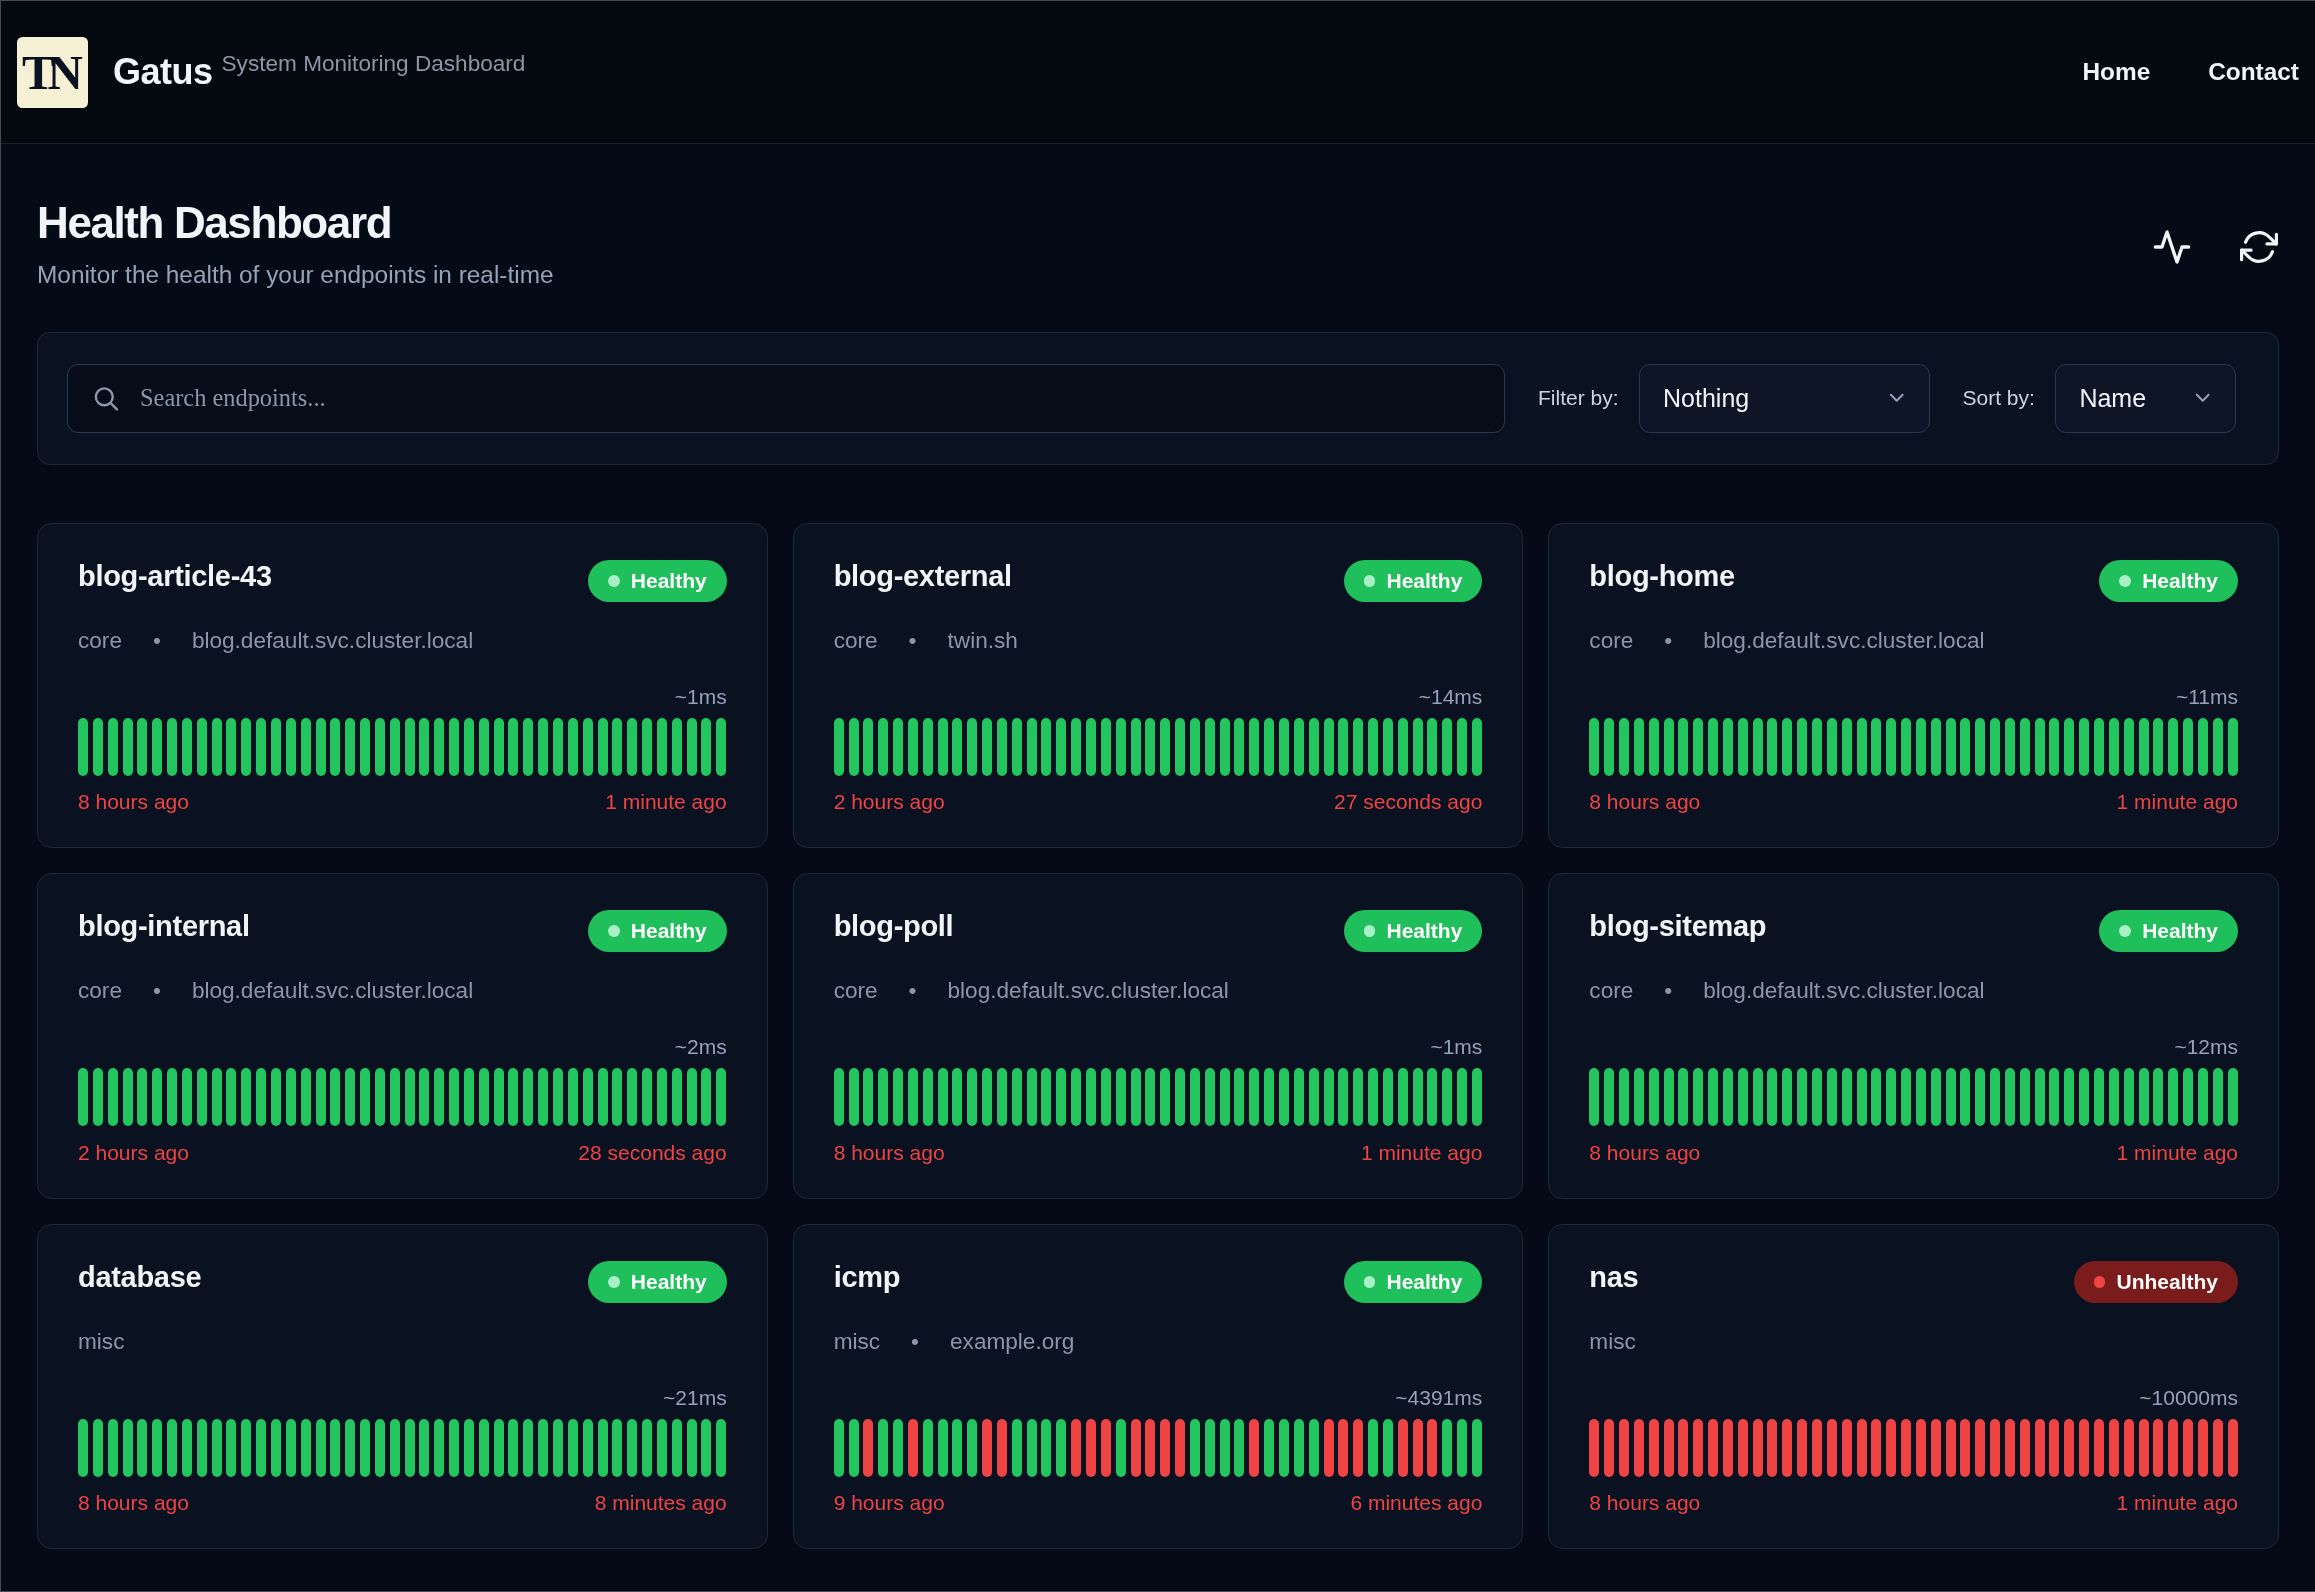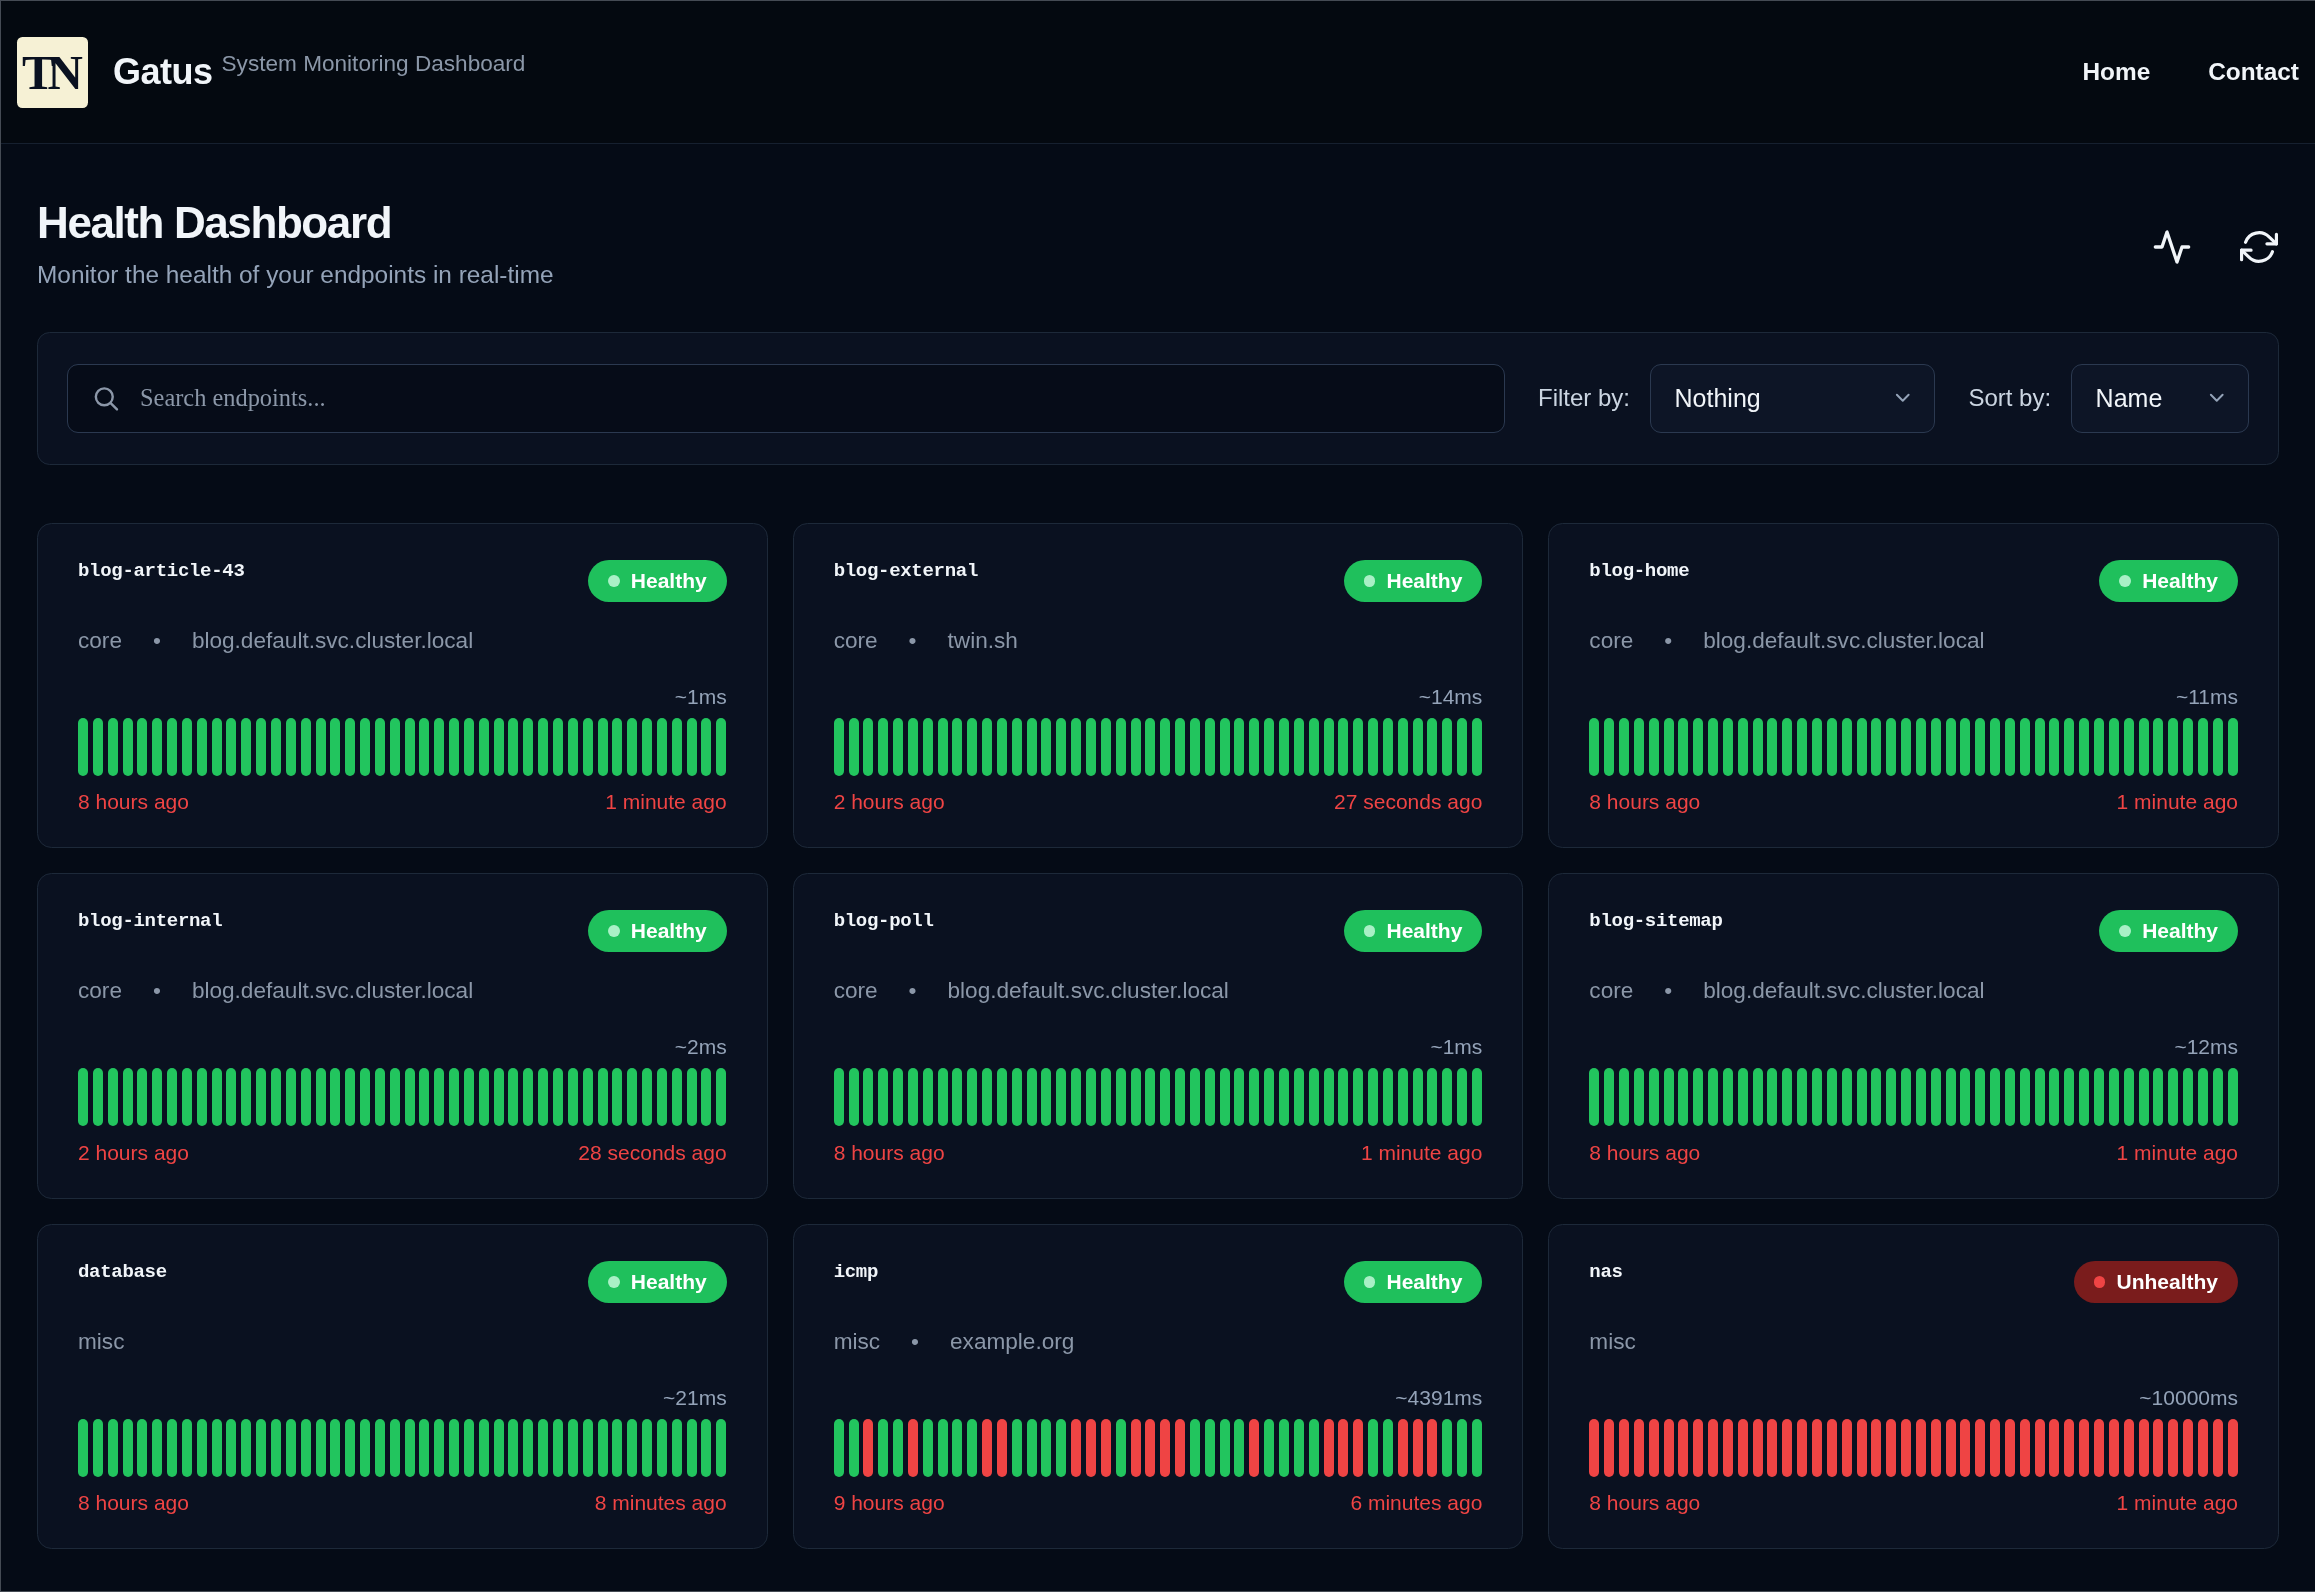--- a/index.html
+++ b/index.html
@@ -68,21 +68,21 @@
     background: #060c18;
     border: 0.9px solid #2b3950;
     border-radius: 11px;
     color: #f1f5f9;
     font-size: 24.4px;
     font-family: Liberation Serif, serif;
     padding: 0 22px 0 72px;
     outline: none;
   }
   .search-input::placeholder { color: #8b97a8; }
-  .tb-label { font-size: 24px; color: #cbd5e1; margin-left: 33px; margin-right: 20px; white-space: nowrap; text-align: center; }
+  .tb-label { font-size: 21px; color: #cbd5e1; margin-left: 33px; margin-right: 20px; white-space: nowrap; text-align: center; }
   .select {
     height: 69px;
     background: #0d1526;
     border: 0.9px solid #2b3950;
     border-radius: 11px;
     display: flex; align-items: center; justify-content: space-between;
     padding: 0 20px 0 23.5px;
     font-size: 25px;
     cursor: pointer;
     gap: 16.3px;
@@ -98,21 +98,21 @@
     padding-bottom: 31px;
   }
   .card {
     background: #0a1120;
     border: 0.9px solid #1d2939;
     border-radius: 14.5px;
     padding: 36px 40px 33px 40px;
     cursor: pointer;
   }
   .card-head { display: flex; justify-content: space-between; align-items: flex-start; }
-  .card-title { font-size: 19px; font-weight: 700; letter-spacing: -0.3px; font-family: Liberation Mono, monospace; }
+  .card-title { font-size: 29px; font-weight: 700; letter-spacing: -0.3px; }
   .badge {
     display: flex; align-items: center; gap: 11px;
     border-radius: 904px;
     padding: 9px 20px;
     font-size: 21px; font-weight: 600;
     white-space: nowrap;
   }
   .badge .dot { width: 11.8px; height: 11.8px; border-radius: 50%; }
   .badge.healthy { background: #1fc05c; color: #ffffff; }
   .badge.healthy .dot { background: #a9f0c6; }

